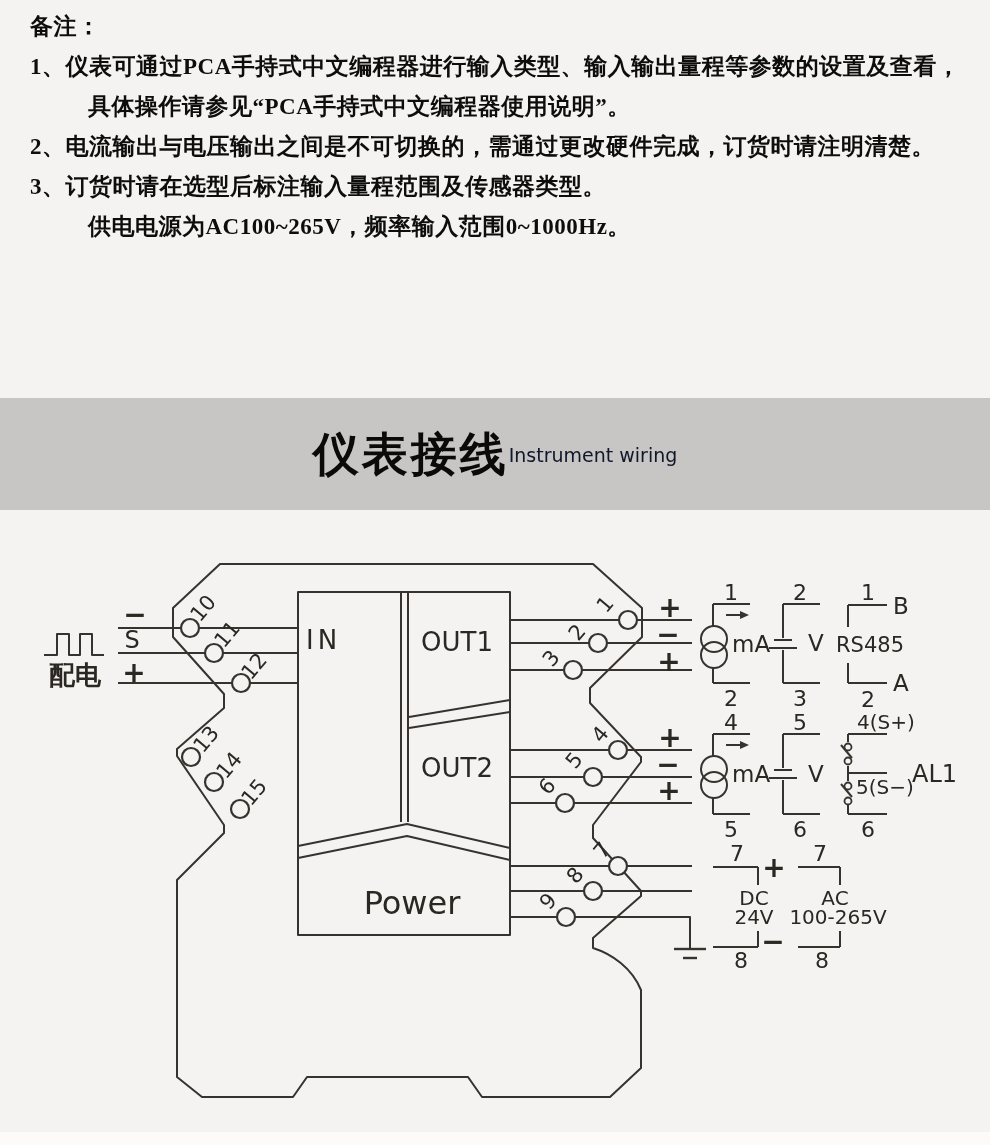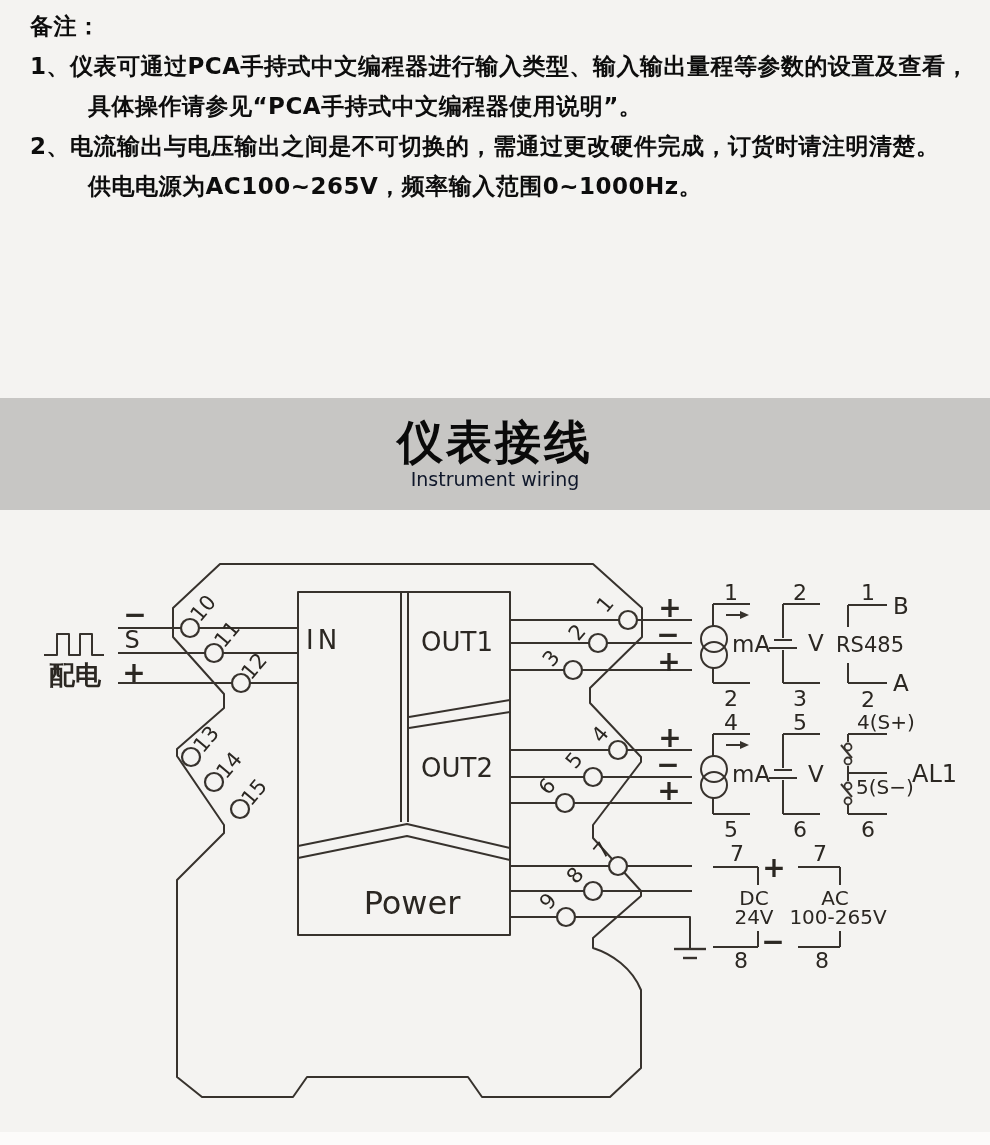--- a/index.html
+++ b/index.html
@@ -3,31 +3,31 @@
 <meta charset="utf-8">
 <style>
   html,body{margin:0;padding:0;}
   body{
     width:990px;height:1145px;position:relative;overflow:hidden;
     background:#f4f3f1;
     font-family:"DejaVu Sans","Liberation Sans",sans-serif;
     color:#111;
   }
   
-  .notes{position:absolute;top:6px;left:0;width:990px;}
+  .notes{position:absolute;top:6px;left:0;width:990px;font-family:Liberation Serif, serif;}
   .note-line{
     height:40px;display:flex;align-items:center;
     font-size:23px;font-weight:bold;color:#0d0d0d;
     padding-left:30px;white-space:nowrap;letter-spacing:0.5px;
   }
   .note-line.indent{padding-left:88px;}
   
   .banner{
     position:absolute;top:398px;left:0;width:990px;height:112px;
-    background:#c7c6c4;display:flex;flex-direction:column;
+    background:#c7c6c4;display:flex;flex-direction:row;
     align-items:center;justify-content:center;
   }
   .banner-title{font-size:46px;font-weight:bold;color:#0a0a0a;letter-spacing:3px;line-height:1.05;}
   .banner-sub{font-size:19px;color:#0f172a;margin-top:1px;}
   
   .diagram{position:absolute;top:510px;left:0;}
   .ln{stroke:#37322d;stroke-width:2;fill:none;stroke-linejoin:round;stroke-linecap:butt;}
   .lnthick{stroke:#37322d;stroke-width:2.4;fill:none;stroke-linejoin:round;}
   .term{stroke:#37322d;stroke-width:2.2;fill:#f4f3f1;}
   .contact{stroke:#37322d;stroke-width:1.8;fill:#f4f3f1;}
@@ -44,20 +44,21 @@
   .bottom-strip{position:absolute;top:1132px;left:0;width:990px;height:13px;background:#fcfbfa;}
 </style>
 </head>
 <body>
 
 <div class="notes">
   <div class="note-line">备注：</div>
   <div class="note-line">1、仪表可通过PCA手持式中文编程器进行输入类型、输入输出量程等参数的设置及查看，</div>
   <div class="note-line indent">具体操作请参见“PCA手持式中文编程器使用说明”。</div>
   <div class="note-line">2、电流输出与电压输出之间是不可切换的，需通过更改硬件完成，订货时请注明清楚。</div>
+  <div class="note-line">3、订货时请在选型后标注输入量程范围及传感器类型。</div>
   <div class="note-line indent">供电电源为AC100~265V，频率输入范围0~1000Hz。</div>
 </div>
 
 <div class="banner">
   <div class="banner-title">仪表接线</div>
   <div class="banner-sub">Instrument wiring</div>
 </div>
 
 <svg class="diagram" width="990" height="635" viewBox="0 510 990 635" xmlns="http://www.w3.org/2000/svg">
 

